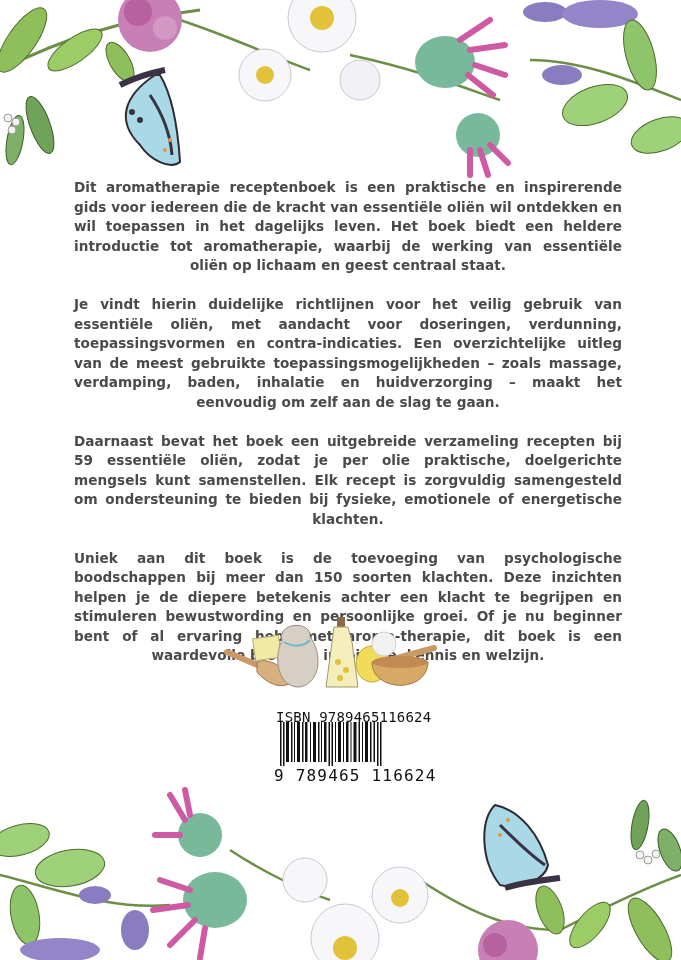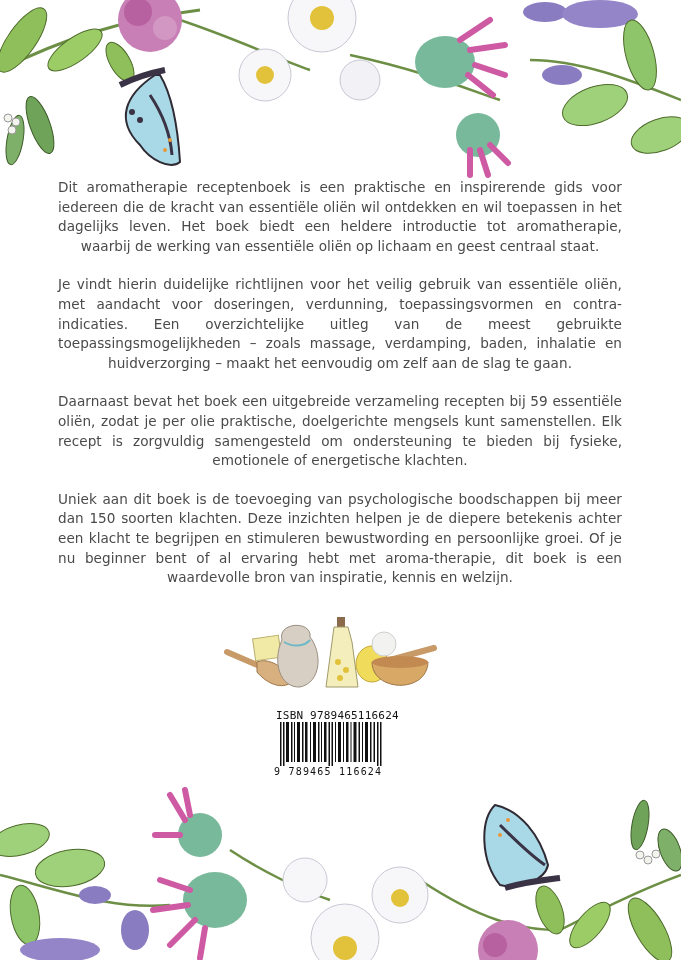--- a/index.html
+++ b/index.html
@@ -12,35 +12,35 @@
   .deco { position: absolute; left: 0; width: 681px; pointer-events: none; }
   .deco-top { top: 0; height: 180px; }
   .deco-bottom { top: 780px; height: 180px; }
 
   .blurb {
     position: absolute; left: 58px; width: 564px; top: 178px;
     color: #4a4a4a; font-size: 13.6px; line-height: 19.6px;
     letter-spacing: 0.05px;
   }
   .blurb p {
-    margin: 0 0 19px 0;
-    text-align: justify; text-align-last: center;
+    margin: 0 0 19px 16px;
+    text-align: justify; text-align-last: center; font-weight: bold;
   }
 
   .supplies { position: absolute; left: 222px; top: 612px; width: 216px; height: 82px; }
 
   .isbn-block { position: absolute; left: 272px; top: 700px; width: 140px; height: 90px; }
   .isbn-top {
     position: absolute; left: 4px; top: 9px; font-family: "DejaVu Sans Mono", monospace;
-    font-size: 11px; letter-spacing: 0.2px; color: #111; white-space: nowrap;
+    font-size: 14px; letter-spacing: 0.2px; color: #111; white-space: nowrap;
   }
   .barcode { position: absolute; left: 8px; top: 22px; width: 102px; height: 44px; }
   .isbn-bottom {
     position: absolute; left: 2px; top: 66px; font-family: "DejaVu Sans Mono", monospace;
-    font-size: 10px; letter-spacing: 1.2px; color: #111; white-space: nowrap;
+    font-size: 16px; letter-spacing: 1.2px; color: #111; white-space: nowrap;
   }
 </style>
 </head>
 <body>
 
 <div class="page">
 
   <svg class="deco deco-top" viewBox="0 0 681 180">
 
     <path d="M0 70 C60 40 120 20 200 10" stroke="#6d8f45" stroke-width="3" fill="none"></path>

